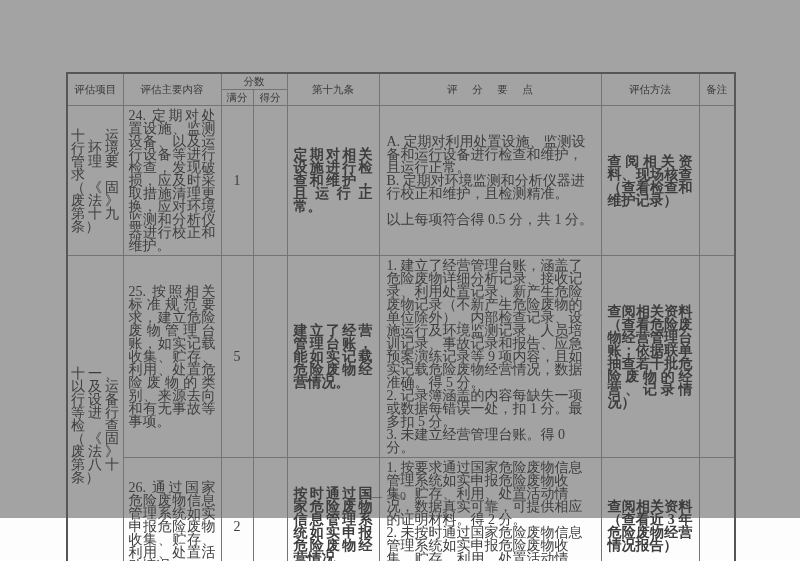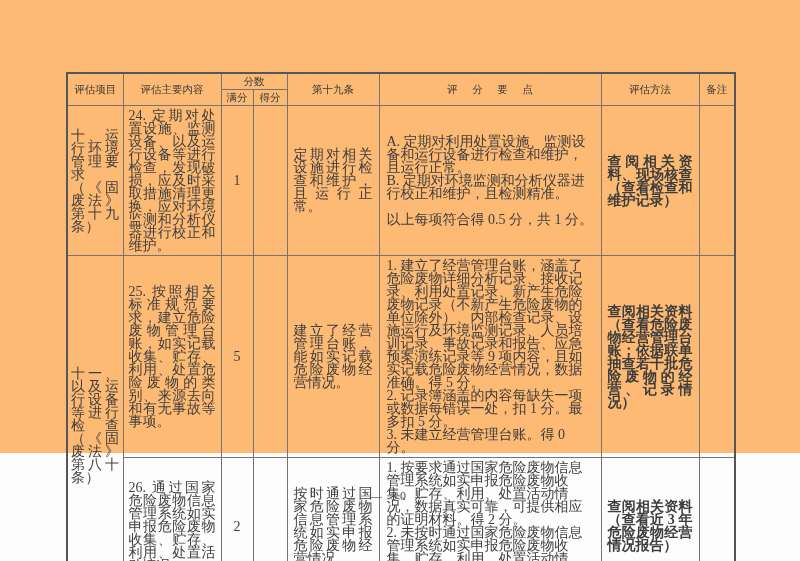--- a/index.html
+++ b/index.html
@@ -6,22 +6,22 @@
   html, body {
     margin: 0; padding: 0;
     width: 800px; height: 561px;
     background: #fdfdfd;
     font-family: "Liberation Serif", "DejaVu Serif", serif;
     color: #3d3d3d;
     overflow: hidden;
   }
   .page {
     position: relative;
-    width: 800px; height: 453px;
-    background: #fdba74;
+    width: 800px; height: 518px;
+    background: #a3a3a3;
   }
   table.eval-table {
     position: absolute;
     left: 66px; top: 72px;
     width: 668px;
     border-collapse: collapse;
     table-layout: fixed;
     border: 2px solid #565656;
   }
   .eval-table th, .eval-table td {
@@ -50,20 +50,21 @@
     margin-left: 32px;
   }
   td.c-content {
     text-align: justify;
     padding: 3px 5px;
   }
   td.c-num { text-align: center; }
   td.c-standard {
     text-align: justify;
     padding: 3px 6px;
+    font-weight: bold;
   }
   td.c-points {
     text-align: left;
     padding: 3px 7px;
     white-space: pre-line;
     margin-left: 10px;
   }
   td.c-method {
     text-align: justify;
     padding: 3px 6px;

